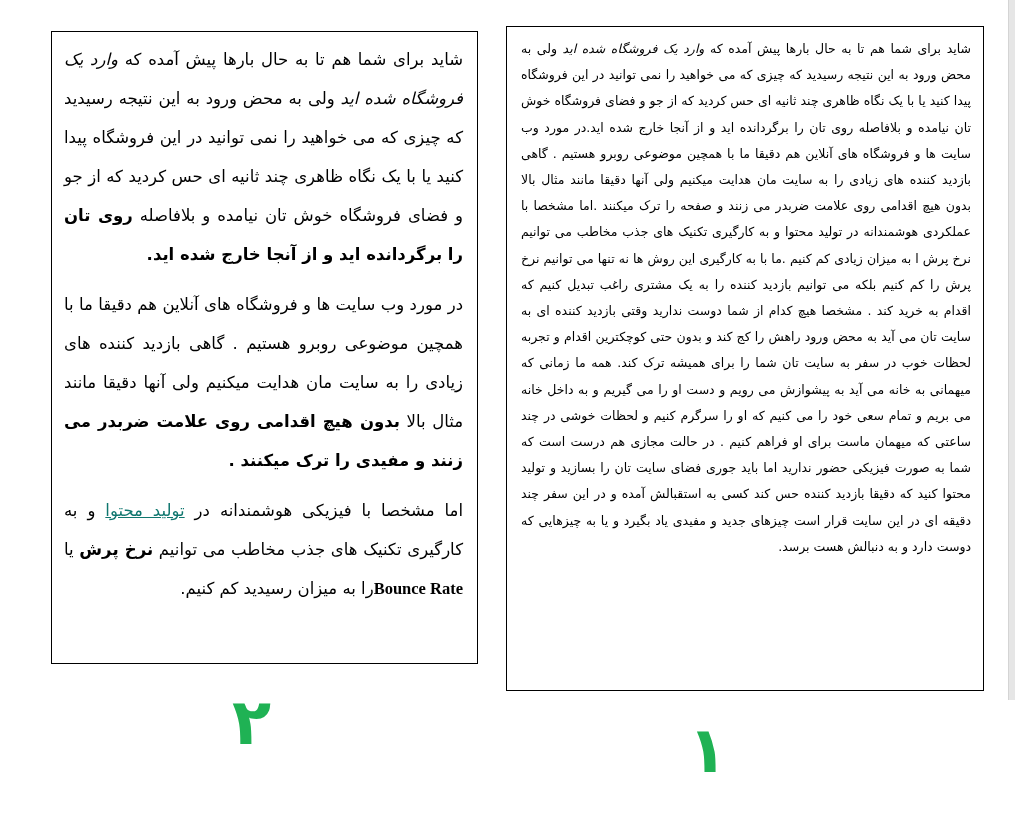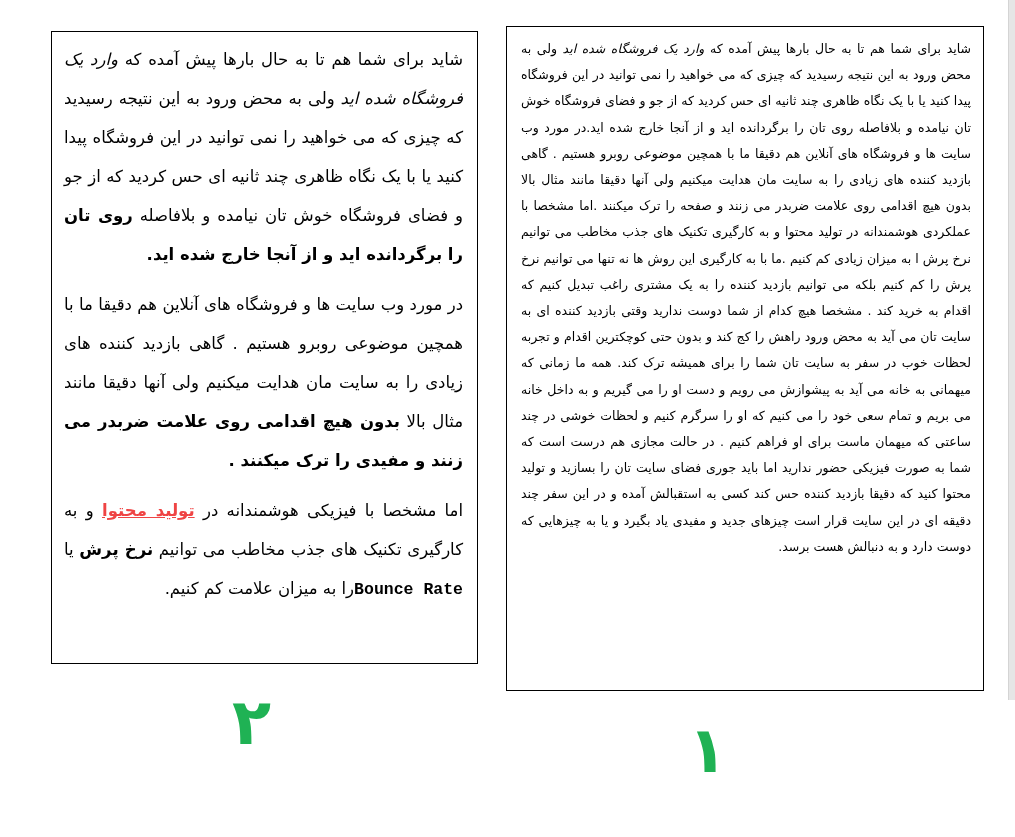--- a/index.html
+++ b/index.html
@@ -6,40 +6,40 @@
   body { width:1015px; height:837px; position:relative; overflow:hidden;
          font-family:"DejaVu Sans", sans-serif; color:#000; }
   .gray-strip { position:absolute; left:1008px; top:0; width:7px; height:700px; background:#e6e6e6; border-left:1px solid #d4d4d4; }
   .box { position:absolute; border:1px solid #000; background:#fff; box-sizing:border-box; direction:rtl; text-align:justify; }
   .box-left { left:51px; top:31px; width:427px; height:633px; padding:8px 14px 10px 12px; font-size:16.5px; line-height:39px; }
   .box-right { left:506px; top:26px; width:478px; height:665px; padding:9px 12px 10px 14px; font-size:12.5px; line-height:26.2px; }
   .box-left p { margin:0 0 11px 0; }
   .box-right p { margin:0; }
   .b { font-weight:bold; }
   .i { font-style:italic; }
-  .lnk { color:#ef4444; font-weight:bold; text-decoration:underline; }
-  .latin { font-family:Liberation Mono, monospace; font-weight:bold; }
+  .lnk { color:#0f766e; font-weight:normal; text-decoration:underline; }
+  .latin { font-family:Liberation Serif, serif; font-weight:bold; }
   .num { position:absolute; color:#1fb254; font-family:"DejaVu Sans", sans-serif; font-weight:bold; font-size:64px; line-height:1; }
   .num-2 { left:232px; top:690px; }
   .num-1 { left:688px; top:718px; }
 </style>
 </head>
 <body>
 
 <div class="gray-strip"></div>
 
 <div class="box box-left">
   <p>
     <span>شاید برای شما هم تا به حال بارها پیش آمده که </span><span class="i">وارد یک فروشگاه شده اید</span><span> ولی به محض ورود به این نتیجه رسیدید که چیزی که می خواهید را نمی توانید در این فروشگاه پیدا کنید یا با یک نگاه ظاهری چند ثانیه ای حس کردید که از جو و فضای فروشگاه خوش تان نیامده و بلافاصله </span><span class="b">روی تان را برگردانده اید و از آنجا خارج شده اید.</span>
   </p>
   <p>
     <span>در مورد وب سایت ها و فروشگاه های آنلاین هم دقیقا ما با همچین موضوعی روبرو هستیم . گاهی بازدید کننده های زیادی را به سایت مان هدایت میکنیم ولی آنها دقیقا مانند مثال بالا </span><span class="b">بدون هیچ اقدامی روی علامت ضربدر می زنند و مفیدی را ترک میکنند .</span>
   </p>
   <p>
-    <span>اما مشخصا با فیزیکی هوشمندانه در </span><a class="lnk">تولید محتوا</a><span> و به کارگیری تکنیک های جذب مخاطب می توانیم </span><span class="b">نرخ پرش</span><span> یا  </span><span class="latin" dir="ltr">Bounce Rate</span><span>را به میزان علامت کم کنیم.</span>
+    <span>اما مشخصا با فیزیکی هوشمندانه در </span><a class="lnk">تولید محتوا</a><span> و به کارگیری تکنیک های جذب مخاطب می توانیم </span><span class="b">نرخ پرش</span><span> یا  </span><span class="latin" dir="ltr">Bounce Rate</span><span>را به میزان رسیدید کم کنیم.</span>
   </p>
 </div>
 
 <div class="box box-right">
   <p>
     <span>شاید برای شما هم تا به حال بارها پیش آمده که </span><span class="i">وارد یک فروشگاه شده اید</span><span> ولی به محض ورود به این نتیجه رسیدید که چیزی که می خواهید را نمی توانید در این فروشگاه پیدا کنید یا با یک نگاه ظاهری چند ثانیه ای حس کردید که از جو و فضای فروشگاه خوش تان نیامده و بلافاصله روی تان را برگردانده اید و از آنجا خارج شده اید.در مورد وب سایت ها و فروشگاه های آنلاین هم دقیقا ما با همچین موضوعی روبرو هستیم . گاهی بازدید کننده های زیادی را به سایت مان هدایت میکنیم ولی آنها دقیقا مانند مثال بالا بدون هیچ اقدامی روی علامت ضربدر می زنند و صفحه را ترک میکنند .اما مشخصا با عملکردی هوشمندانه در تولید محتوا و به کارگیری تکنیک های جذب مخاطب می توانیم نرخ پرش ا به میزان زیادی کم کنیم .ما با به کارگیری این روش ها نه تنها می توانیم نرخ پرش را کم کنیم بلکه می توانیم بازدید کننده را به یک مشتری راغب تبدیل کنیم که اقدام به خرید کند . مشخصا هیچ کدام از شما دوست ندارید وقتی بازدید کننده ای به سایت تان می آید به محض ورود راهش را کج کند و بدون حتی کوچکترین اقدام و تجربه لحظات خوب در سفر به سایت تان شما را برای همیشه ترک کند. همه ما زمانی که میهمانی به خانه می آید به پیشوازش می رویم و دست او را می گیریم و به داخل خانه می بریم  و تمام سعی خود را می کنیم که او را سرگرم کنیم و لحظات خوشی در چند ساعتی که میهمان ماست برای او فراهم کنیم . در حالت مجازی هم درست است که شما به صورت فیزیکی حضور ندارید اما باید جوری فضای سایت تان را بسازید و تولید محتوا کنید که دقیقا بازدید کننده حس کند کسی به استقبالش آمده و در این سفر چند دقیقه ای در این سایت قرار است چیزهای جدید و مفیدی یاد بگیرد و یا به چیزهایی که دوست دارد و به دنبالش هست برسد.</span>
   </p>
 </div>
 
 <div class="num num-2">۲</div>

